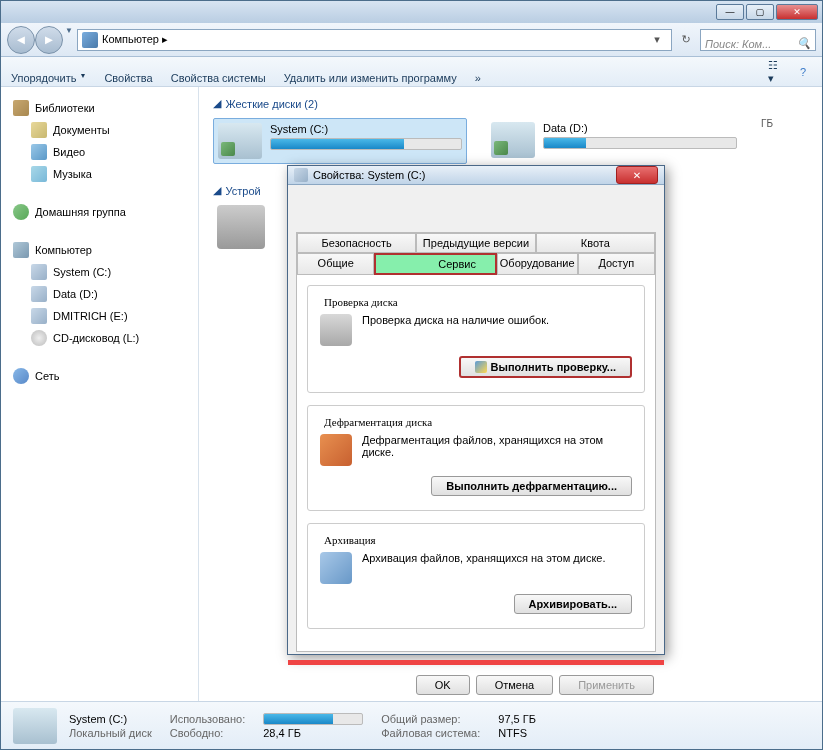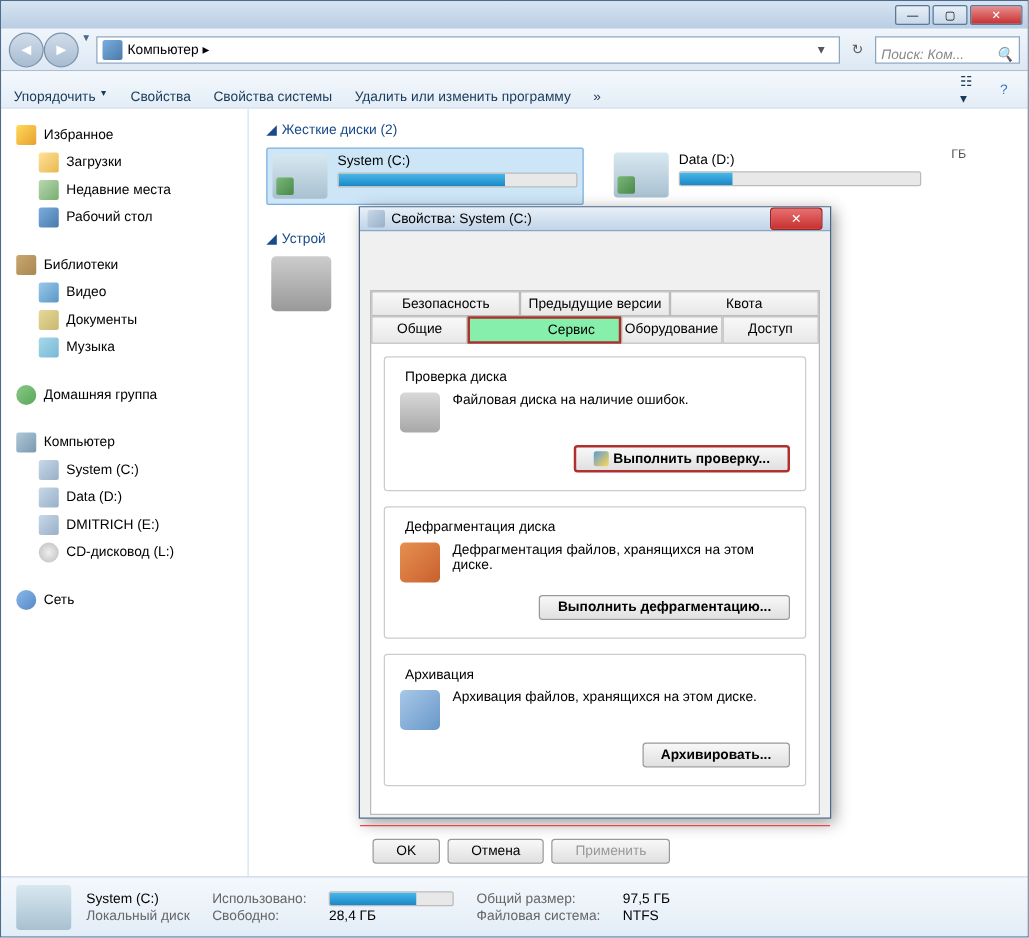--- a/index.html
+++ b/index.html
@@ -86,32 +86,32 @@
 .props-close { width: 42px; height: 18px; background: linear-gradient(to bottom, #e87070, #c83030); border: 1px solid #a02020; border-radius: 3px; color: #fff; display: flex; align-items: center; justify-content: center; font-size: 10px; cursor: pointer; }
 
 .props-body { flex: 1; padding: 8px; margin-top: 39px; }
 .tabs-area { background: #fff; border: 1px solid #bbb; height: 100%; }
 .tab-row { display: flex; }
 .tab { flex: 1; text-align: center; padding: 3px 2px; background: linear-gradient(to bottom, #f8f8f8, #e8e8e8); border: 1px solid #bbb; cursor: pointer; font-size: 11px; }
 .tab.selected { background: #86efac; border: 2px solid #b03030; position: relative; z-index: 1; padding-left: 45px; }
 
 .tab-content { padding: 10px; }
 .fieldset { border: 1px solid #ccc; border-radius: 3px; padding: 10px 12px 14px; margin-bottom: 12px; }
-.fieldset-title { font-size: 11px; margin-top: -17px; background: #fff; display: inline-block; padding: 0 4px; }
+.fieldset-title { font-size: 11px; margin-top: -17px; background: #fff; display: inline-block; padding: 0 4px; font-family: Liberation Serif, serif; }
 .fs-row { display: flex; gap: 10px; align-items: flex-start; margin-top: 6px; }
 .fs-icon { width: 32px; height: 32px; background: linear-gradient(to bottom, #d8d8d8, #a8a8a8); border-radius: 4px; flex-shrink: 0; }
 .fs-icon.defrag { background: linear-gradient(135deg, #e89050, #c86030); }
 .fs-icon.backup { background: linear-gradient(135deg, #a8c8e8, #6898c8); }
 .fs-text { flex: 1; font-size: 11px; }
 .fs-btn-row { text-align: right; margin-top: 10px; }
 .fs-btn { padding: 3px 14px; background: linear-gradient(to bottom, #f8f8f8, #e0e0e0); border: 1px solid #999; border-radius: 3px; cursor: pointer; font-size: 11px; display: inline-flex; align-items: center; gap: 4px; font-weight: bold; }
 .fs-btn.highlighted { border: 2px solid #b03030; }
 .shield-icon { width: 12px; height: 12px; background: linear-gradient(135deg, #5a9ad8, #ffd850); border-radius: 2px; }
 
-.props-footer { padding: 10px; display: flex; gap: 6px; border-top: 1px solid #ef4444; }
+.props-footer { padding: 10px; display: flex; justify-content: flex-end; gap: 6px; border-top: 5px solid #ef4444; }
 .dlg-btn { padding: 3px 18px; background: linear-gradient(to bottom, #f8f8f8, #e0e0e0); border: 1px solid #999; border-radius: 3px; cursor: pointer; font-size: 11px; }
 .dlg-btn.disabled { color: #999; }
 
 
 .status-bar { height: 48px; background: linear-gradient(to bottom, #f4f8fc, #e3edf7); border-top: 1px solid #c8d6e5; display: flex; align-items: center; padding: 0 12px; gap: 12px; }
 .status-icon { width: 44px; height: 36px; background: linear-gradient(to bottom, #d8e8f0, #a8c0d0); border-radius: 3px; }
 .status-info { display: grid; grid-template-columns: auto auto auto auto auto; gap: 2px 18px; align-items: center; font-size: 11px; }
 .status-label { color: #666; }
 .status-bar .drive-bar { width: 100px; }
 </style>
@@ -159,48 +159,30 @@
       <span class="tb-icon">☷ ▾</span>
       <span class="tb-icon" style="color:#3a7ac8;">?</span>
     </div>
   </div>
 
   <div class="explorer-body">
 
     <div class="sidebar">
       <div class="sb-group">
         <div class="sb-header">
-            <span class="ico ico-star"></span>
-            <span>Избранное</span>
-          </div>
-        <div class="sb-item">
-            <span class="ico ico-folder"></span>
-            <span>Загрузки</span>
-          </div>
-        <div class="sb-item">
-            <span class="ico ico-recent"></span>
-            <span>Недавние места</span>
-          </div>
-        <div class="sb-item">
-            <span class="ico ico-desktop"></span>
-            <span>Рабочий стол</span>
-          </div>
-      </div>
-      <div class="sb-group">
-        <div class="sb-header">
             <span class="ico ico-lib"></span>
             <span>Библиотеки</span>
           </div>
         <div class="sb-item">
+            <span class="ico ico-doc"></span>
+            <span>Документы</span>
+          </div>
+        <div class="sb-item">
             <span class="ico ico-video"></span>
             <span>Видео</span>
-          </div>
-        <div class="sb-item">
-            <span class="ico ico-doc"></span>
-            <span>Документы</span>
           </div>
         <div class="sb-item">
             <span class="ico ico-music"></span>
             <span>Музыка</span>
           </div>
       </div>
       <div class="sb-group">
         <div class="sb-header">
             <span class="ico ico-group"></span>
             <span>Домашняя группа</span>
@@ -316,21 +298,21 @@
         <div class="tab">Общие</div>
         <div class="tab selected">Сервис</div>
         <div class="tab">Оборудование</div>
         <div class="tab">Доступ</div>
       </div>
       <div class="tab-content">
         <div class="fieldset">
           <div class="fieldset-title">Проверка диска</div>
           <div class="fs-row">
             <div class="fs-icon"></div>
-            <div class="fs-text">Файловая диска на наличие ошибок.</div>
+            <div class="fs-text">Проверка диска на наличие ошибок.</div>
           </div>
           <div class="fs-btn-row">
             <button class="fs-btn highlighted">
               <span class="shield-icon"></span>
               <span>Выполнить проверку...</span>
             </button>
           </div>
         </div>
         <div class="fieldset">
           <div class="fieldset-title">Дефрагментация диска</div>

